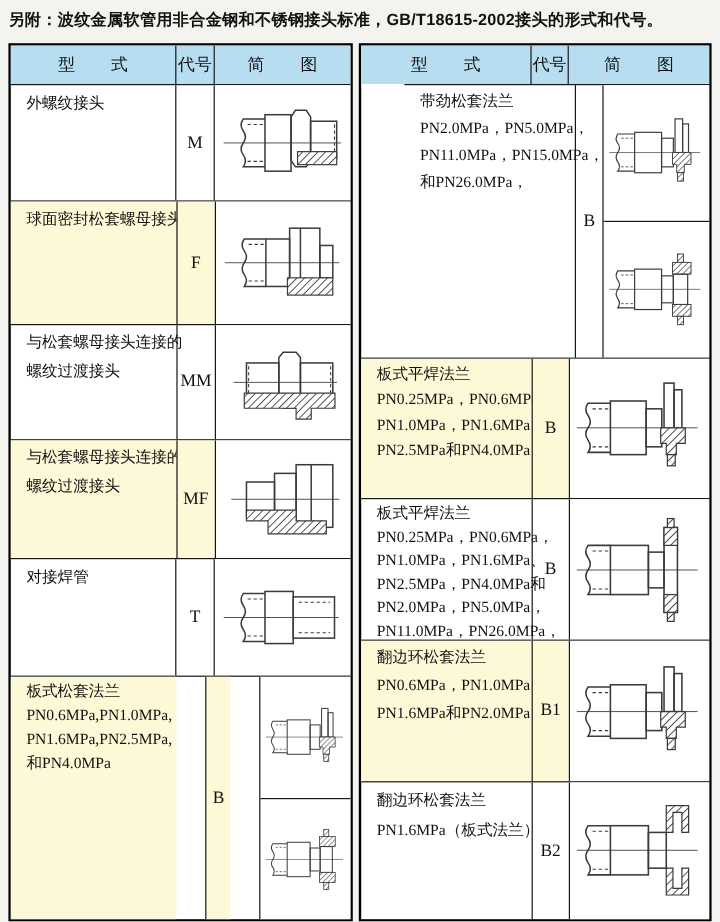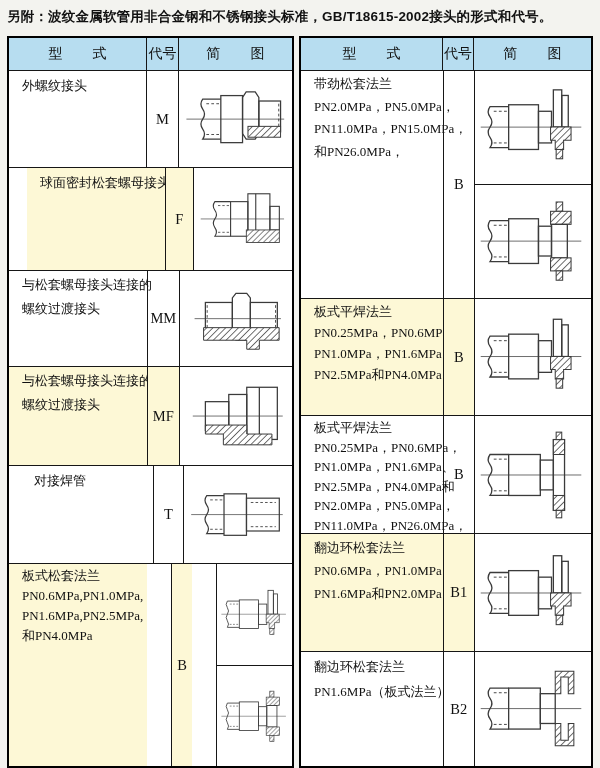--- a/index.html
+++ b/index.html
@@ -185,21 +185,21 @@
           </div>
           <div class="cell code-cell" style="width: 32px;">M</div>
           <div class="cell diagram-col" style="width: 115px;">
             <div class="subcell">
               <svg class="diag" viewBox="0 0 120 96" preserveAspectRatio="xMidYMid meet">
                 <use href="#sym-male-thread"></use>
               </svg>
             </div>
           </div>
         </div>
-        <div class="row hl" style="height: 103px; padding-left: 18px;">
+        <div class="row hl" style="height: 103px;">
           <div class="cell type-cell" style="width: 138px; line-height: 25px;">
             <div class="tline">球面密封松套螺母接头</div>
           </div>
           <div class="cell code-cell" style="width: 32px;">F</div>
           <div class="cell diagram-col" style="width: 115px;">
             <div class="subcell">
               <svg class="diag" viewBox="0 0 120 96" preserveAspectRatio="xMidYMid meet">
                 <use href="#sym-loose-nut"></use>
               </svg>
             </div>
@@ -227,21 +227,21 @@
           <div class="cell code-cell" style="width: 32px;">MF</div>
           <div class="cell diagram-col" style="width: 115px;">
             <div class="subcell">
               <svg class="diag" viewBox="0 0 120 96" preserveAspectRatio="xMidYMid meet">
                 <use href="#sym-union-mf"></use>
               </svg>
             </div>
           </div>
         </div>
         <div class="row" style="height: 98px;">
-          <div class="cell type-cell" style="width: 138px; line-height: 25px; margin-left: 12px;">
+          <div class="cell type-cell" style="width: 138px; line-height: 25px;">
             <div class="tline">对接焊管</div>
           </div>
           <div class="cell code-cell" style="width: 32px;">T</div>
           <div class="cell diagram-col" style="width: 115px;">
             <div class="subcell">
               <svg class="diag" viewBox="0 0 120 96" preserveAspectRatio="xMidYMid meet">
                 <use href="#sym-butt-weld"></use>
               </svg>
             </div>
           </div>
@@ -267,21 +267,21 @@
             </div>
           </div>
         </div>
       </div>
     <div class="grid-table" id="table-right" style="width:294px">
         <div class="row header-row" style="height: 32px;">
           <div class="cell head-cell" style="width: 142px;">型 式</div>
           <div class="cell head-cell" style="width: 31px;">代号</div>
           <div class="cell head-cell" style="width: 119px;">简 图</div>
         </div>
-        <div class="row" style="height: 228px;">
+        <div class="row" style="height: 228px; margin-left: 36px;">
           <div class="cell type-cell" style="width: 142px; line-height: 22.5px;">
             <div class="tline">带劲松套法兰</div>
             <div class="tline">PN2.0MPa，PN5.0MPa，</div>
             <div class="tline">PN11.0MPa，PN15.0MPa，</div>
             <div class="tline">和PN26.0MPa，</div>
           </div>
           <div class="cell code-cell" style="width: 31px;">B</div>
           <div class="cell diagram-col" style="width: 119px;">
             <div class="subcell">
               <svg class="diag" viewBox="0 0 120 96" preserveAspectRatio="xMidYMid meet">

